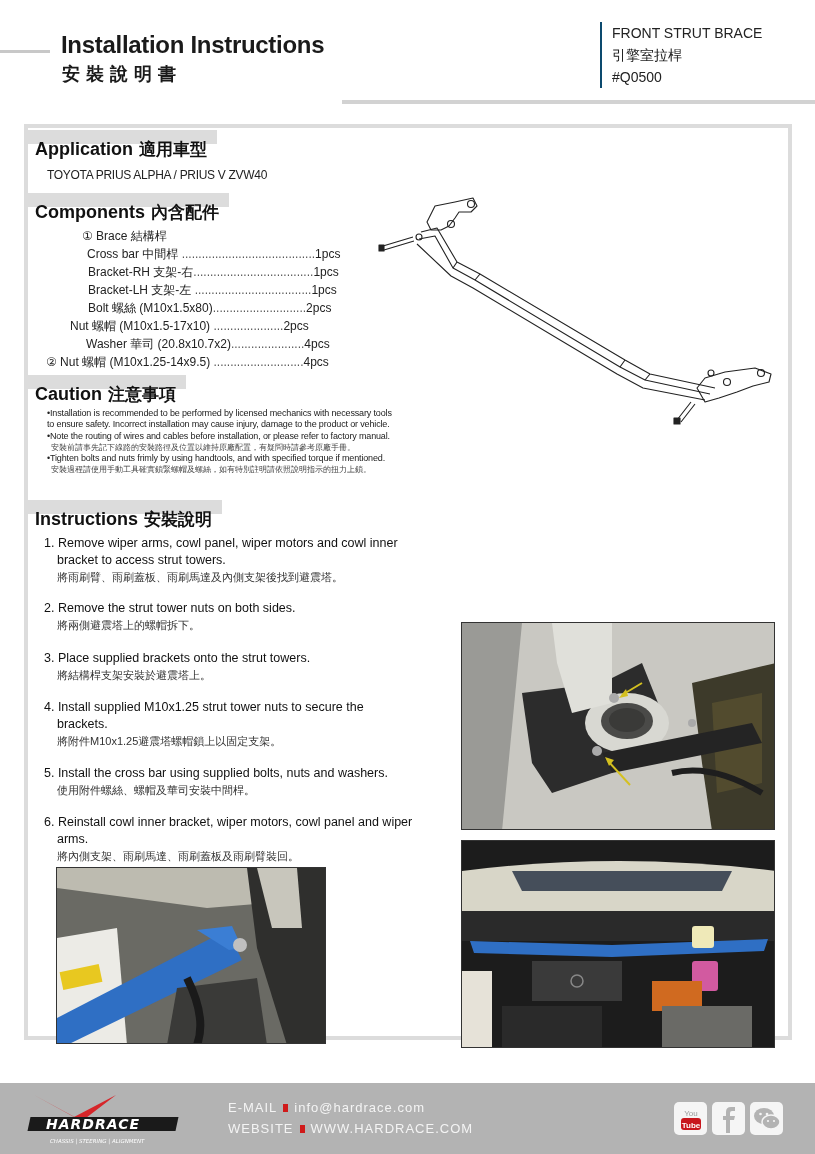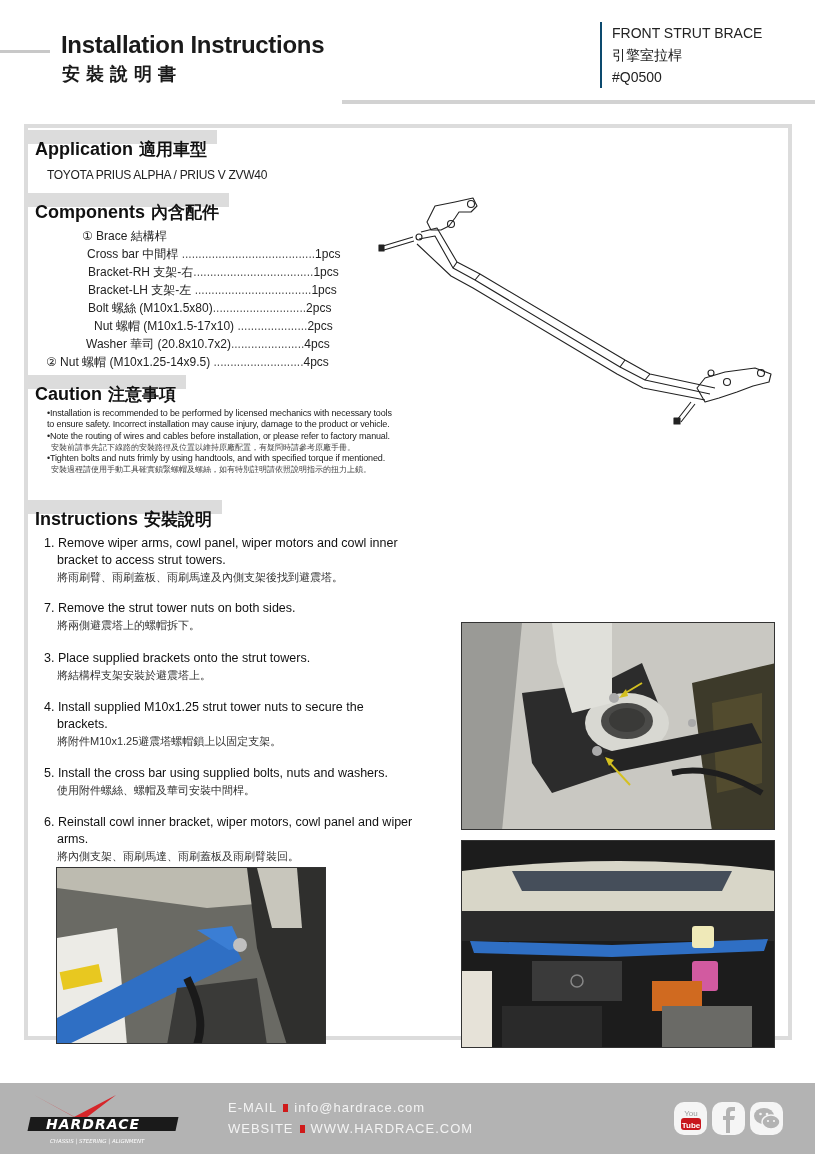--- a/index.html
+++ b/index.html
@@ -36,21 +36,21 @@
   .photo { position: absolute; border: 1px solid #333; overflow: hidden; }
   .photo1 { left: 461px; top: 622px; width: 314px; height: 208px; background: #b9b8b2; }
   .photo2 { left: 461px; top: 840px; width: 314px; height: 208px; background: #2a2a2a; }
   .photo3 { left: 56px; top: 867px; width: 270px; height: 177px; background: #5c5c58; }
 
   
   .footer { position: absolute; left: 0; top: 1083px; width: 815px; height: 71px; background: #b3b3b3; }
   .logo { position: absolute; left: 24px; top: 8px; width: 160px; height: 56px; }
   .contact { position: absolute; left: 228px; top: 14px; font-size: 13px; color: #f4f4f4; letter-spacing: 1px; line-height: 21px; }
   .contact .sq { display: inline-block; width: 5px; height: 8px; background: #d01a1a; margin: 0 6px 0 6px; vertical-align: 0px; }
-  .social { position: absolute; top: 19px; width: 33px; height: 33px; background: #f5f5f5; border-radius: 10px; display: flex; align-items: center; justify-content: center; }
+  .social { position: absolute; top: 19px; width: 33px; height: 33px; background: #f5f5f5; border-radius: 5px; display: flex; align-items: center; justify-content: center; }
 </style>
 </head>
 <body>
 
 <div class="hdr-left-bar"></div>
 <div class="hdr-title">Installation Instructions</div>
 <div class="hdr-title-cn">安裝說明書</div>
 <div class="hdr-right">
   <div>FRONT STRUT BRACE</div>
   <div>引擎室拉桿</div>
@@ -66,21 +66,21 @@
 <div class="app-text">TOYOTA PRIUS ALPHA / PRIUS V ZVW40</div>
 
 <div class="sec-head" style="top:193px;">
   <span>Components</span><span class="cn">內含配件</span>
 </div>
 <div class="comp" style="left:46px; top:228px;margin-left:36px;">① Brace 結構桿</div>
 <div class="comp" style="left:87px; top:246px;"><span>Cross bar 中間桿 </span><span style="color:#555">........................................</span><span>1pcs</span></div>
 <div class="comp" style="left:88px; top:264px;"><span>Bracket-RH 支架-右</span><span style="color:#555">....................................</span><span>1pcs</span></div>
 <div class="comp" style="left:88px; top:282px;"><span>Bracket-LH 支架-左 </span><span style="color:#555">...................................</span><span>1pcs</span></div>
 <div class="comp" style="left:88px; top:300px;"><span>Bolt 螺絲 (M10x1.5x80)</span><span style="color:#555">............................</span><span>2pcs</span></div>
-<div class="comp" style="left:94px; top:318px;"><span>Nut 螺帽 (M10x1.5-17x10) </span><span style="color:#555">.....................</span><span>2pcs</span></div>
+<div class="comp" style="left:70px; top:318px;"><span>Nut 螺帽 (M10x1.5-17x10) </span><span style="color:#555">.....................</span><span>2pcs</span></div>
 <div class="comp" style="left:86px; top:336px;"><span>Washer 華司 (20.8x10.7x2)</span><span style="color:#555">......................</span><span>4pcs</span></div>
 <div class="comp" style="left:46px; top:354px;"><span>② Nut 螺帽 (M10x1.25-14x9.5) </span><span style="color:#555">...........................</span><span>4pcs</span></div>
 
 <svg style="position:absolute; left:375px; top:192px;" width="410" height="235" viewBox="0 0 410 235">
   <g fill="none" stroke="#222" stroke-width="1.1" stroke-linejoin="round">
 
     <path d="M52,30 L60,14 L80,10 L98,6 L102,14 L96,20 L84,20 L80,26 L74,34 L66,38 L56,38 Z"></path>
     <circle cx="96" cy="12" r="3.5"></circle>
     <circle cx="76" cy="32" r="3.5"></circle>
 
@@ -118,21 +118,21 @@
 <div class="sec-head" style="top:500px;">
   <span>Instructions</span><span class="cn">安裝說明</span>
 </div>
 
 <div class="step" style="top:535px;">
   <div class="en">1. Remove wiper arms, cowl panel, wiper motors and cowl inner</div>
   <div class="en ind">bracket to access strut towers.</div>
   <div class="cn">將雨刷臂、雨刷蓋板、雨刷馬達及內側支架後找到避震塔。</div>
 </div>
 <div class="step" style="top:600px;">
-  <div class="en">7. Remove the strut tower nuts on both sides.</div>
+  <div class="en">2. Remove the strut tower nuts on both sides.</div>
   <div class="cn">將兩側避震塔上的螺帽拆下。</div>
 </div>
 <div class="step" style="top:650px;">
   <div class="en">3.  Place supplied brackets onto the strut towers.</div>
   <div class="cn"> 將結構桿支架安裝於避震塔上。</div>
 </div>
 <div class="step" style="top:699px;">
   <div class="en">4. Install supplied M10x1.25 strut tower nuts to secure the</div>
   <div class="en ind">brackets.</div>
   <div class="cn">將附件M10x1.25避震塔螺帽鎖上以固定支架。</div>

